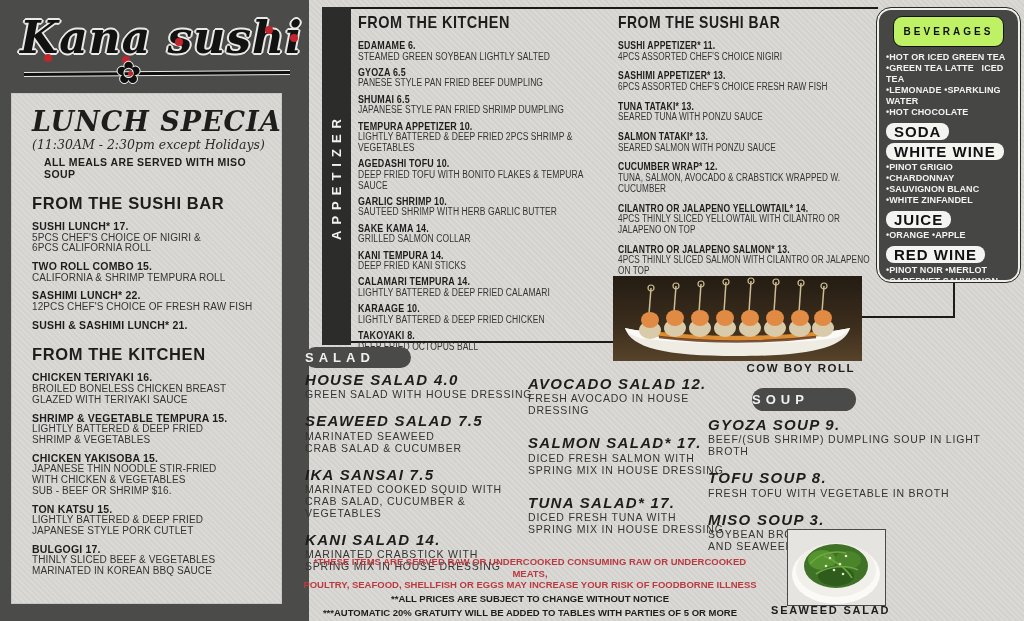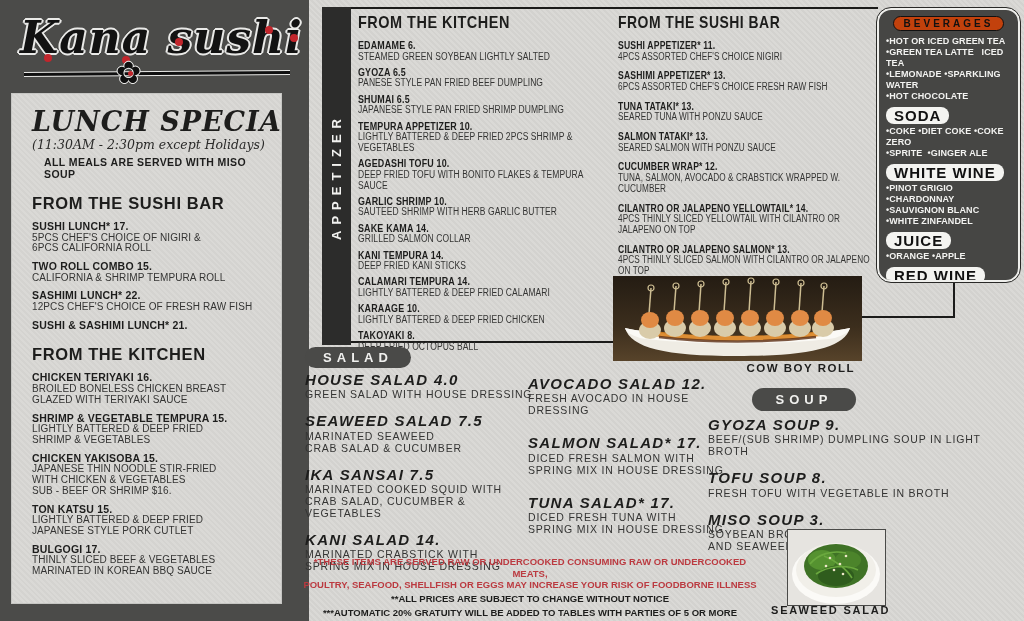--- a/index.html
+++ b/index.html
@@ -49,36 +49,36 @@
   .mid-col { left:358px; top:13px; width:300px; transform:scaleX(.85); transform-origin:0 0; }
   .col-heading { font-size:17px; font-weight:bold; letter-spacing:.6px; margin-bottom:7px; }
   .mid-col .mi { margin-bottom:4.5px; }
   .right-col { left:618px; top:13px; width:312px; transform:scaleX(.82); transform-origin:0 0; }
   .right-col .mi { margin-bottom:8px; }
 
   
   .bev { left:877px; top:8px; width:143px; height:274px; box-sizing:border-box;
     background:#464644; border:2px solid #efefec; outline:1.5px solid #2a2a28; border-radius:14px;
     padding:6px 7px 4px 7px; color:#f3f3f1; overflow:hidden; }
-  .bev-pill { display:block; width:fit-content; margin:0 auto 5px auto; background:#c2410c; color:#111;
-    border:1.5px solid #111; border-radius:9px; padding:1px 10px; font-weight:bold; font-size:10px; letter-spacing:3px; }
+  .bev-pill { display:block; width:fit-content; margin:0 auto 5px auto; background:#bef264; color:#111;
+    border:1.5px solid #111; border-radius:9px; padding:9px 10px; font-weight:bold; font-size:10px; letter-spacing:3px; }
   .bev-lines { font-size:9px; font-weight:bold; line-height:1.22; white-space:pre-line; letter-spacing:.1px; margin-bottom:4px; }
   .bev-badge { display:inline-block; background:#f4f4f1; color:#111; border-radius:8px;
     padding:0 8px; font-weight:bold; font-size:15px; letter-spacing:1px; margin:1px 0 2px 0; }
 
   
   .photo-cowboy { left:613px; top:276px; width:249px; height:85px; }
   .caption-cowboy { left:705px; top:362px; width:150px; text-align:right;
     font-size:11.5px; font-weight:bold; letter-spacing:1.5px; }
   .photo-seaweed { left:787px; top:529px; width:97px; height:75px; border:1px solid #4a4a48; }
   .caption-seaweed { left:771px; top:604px; width:140px; font-size:11px; font-weight:bold; letter-spacing:1.8px; }
 
   
   .sec-pill { background:#4a4a48; color:#f0f0ee; font-weight:bold; font-size:13px; letter-spacing:5px;
-    text-align:center; border-radius:12px; }
+    text-align:left; border-radius:12px; }
   .salad-pill { left:305px; top:347px; width:106px; height:21px; line-height:21px; }
   .soup-pill  { left:752px; top:388px; width:104px; height:23px; line-height:23px; }
   .list-col .mi { margin-bottom:12px; }
   .list-col .mi-name { font-size:15px; letter-spacing:1.3px; line-height:1.15;font-style:italic; }
   .list-col .mi-desc { font-size:10.5px; letter-spacing:.8px; line-height:1.15; }
   .salad-col1 { left:305px; top:371px; width:228px; }
   .salad-col2 { left:528px; top:375px; width:220px; }
   .salad-col2 .mi { margin-bottom:18px; }
   .soup-col { left:708px; top:416px; width:280px; }
 
@@ -252,22 +252,20 @@
   </div>
 
   <div class="abs bev">
     <span class="bev-pill">BEVERAGES</span>
     <div class="bev-lines">•HOT OR ICED GREEN TEA
 •GREEN TEA LATTE&nbsp;&nbsp; ICED TEA
 •LEMONADE •SPARKLING WATER
 •HOT CHOCOLATE</div>
     <div class="bev-group">
       <span class="bev-badge">SODA</span>
-      <div class="bev-lines">•COKE •DIET COKE •COKE ZERO
-•SPRITE&nbsp; •GINGER ALE</div>
     </div>
     <div class="bev-group">
       <span class="bev-badge">WHITE WINE</span>
       <div class="bev-lines">•PINOT GRIGIO&nbsp; •CHARDONNAY
 •SAUVIGNON BLANC
 •WHITE ZINFANDEL</div>
     </div>
     <div class="bev-group">
       <span class="bev-badge">JUICE</span>
       <div class="bev-lines">•ORANGE •APPLE</div>

